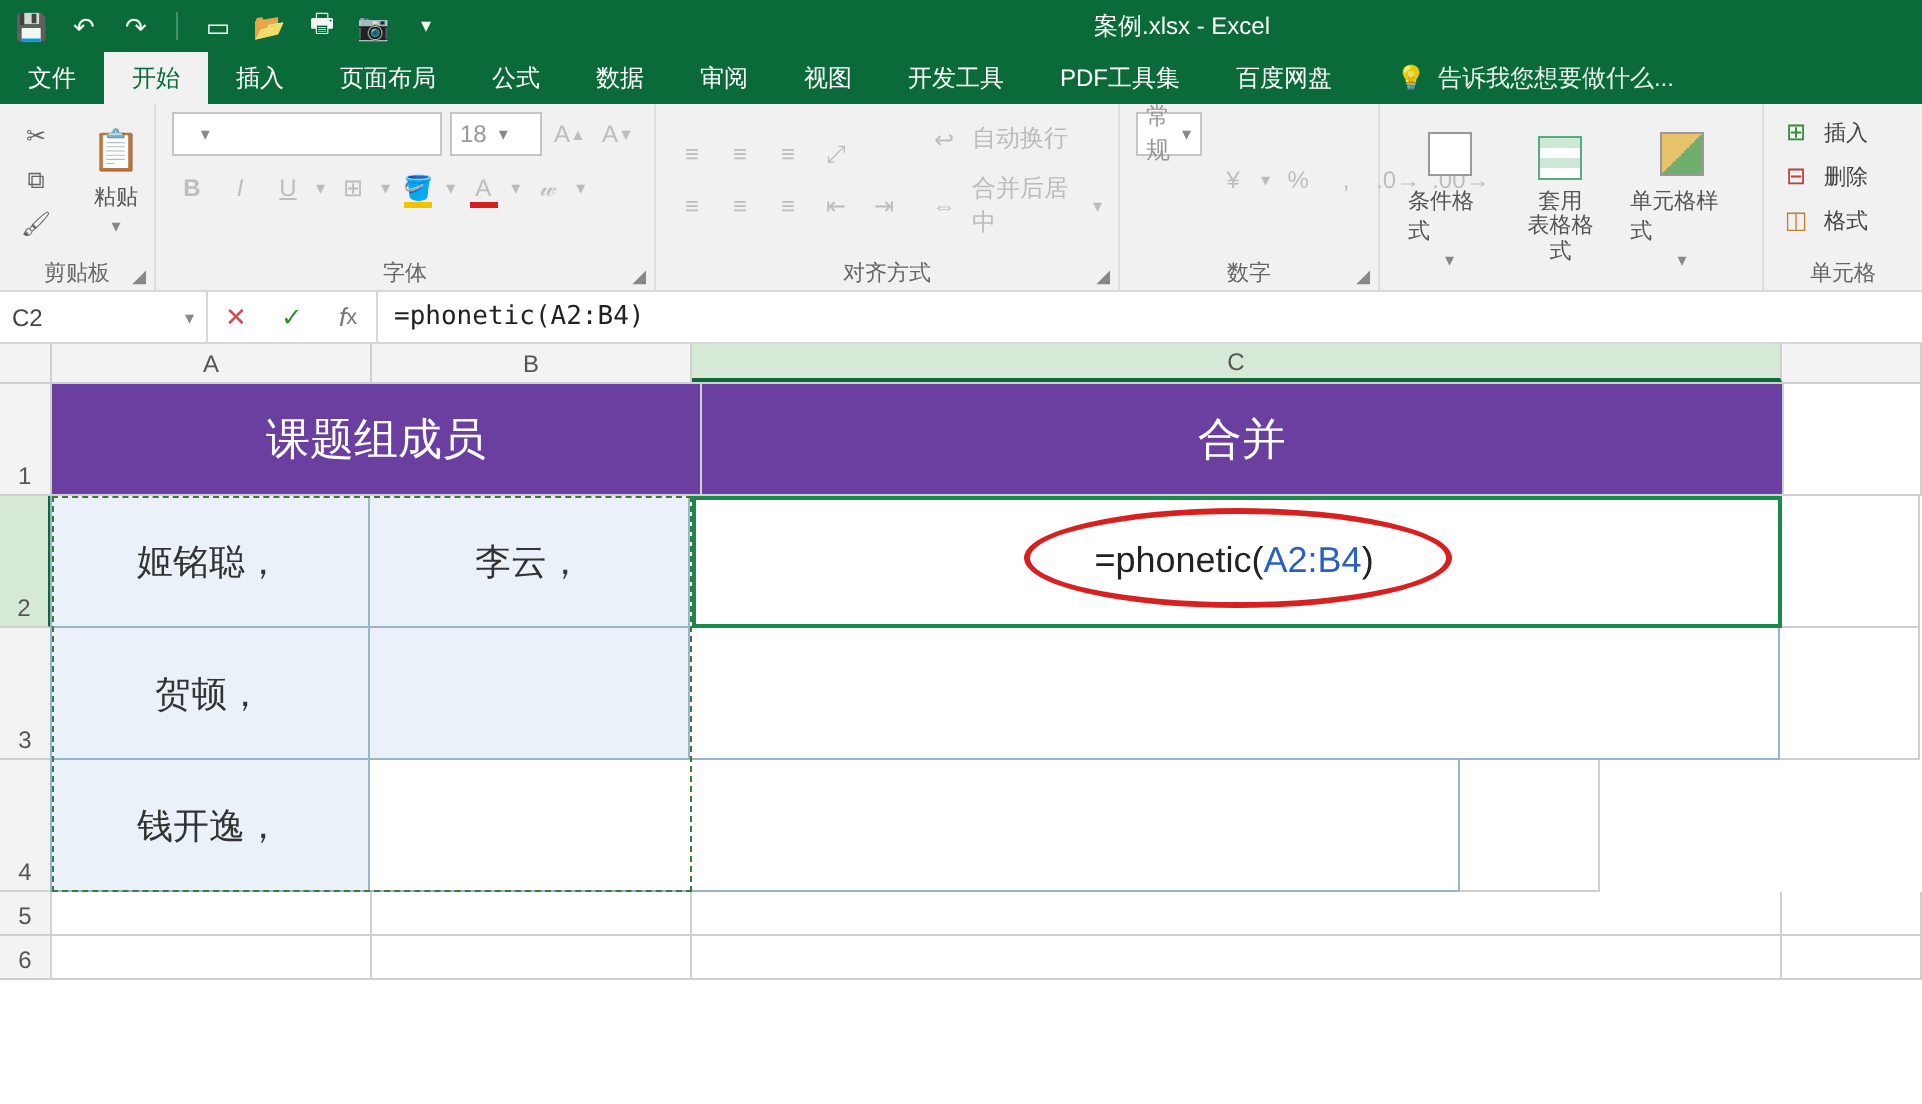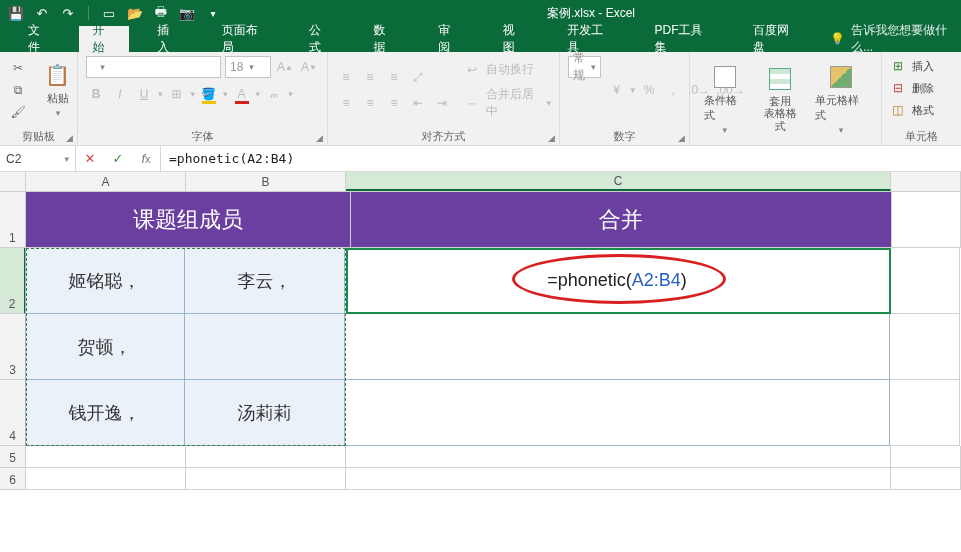--- a/index.html
+++ b/index.html
@@ -7,21 +7,21 @@
 
   
   .titlebar { background: #0b6a3a; height: 26px; display: flex; align-items: center; color: #fff; }
   .qat { display: flex; align-items: center; gap: 10px; padding-left: 8px; }
   .qat-icon { width: 16px; height: 16px; display: flex; align-items: center; justify-content: center; font-size: 13px; color: #fff; opacity: .95; }
   .qat-sep { width: 1px; height: 14px; background: rgba(255,255,255,.25); margin: 0 2px; }
   .title { flex: 1; text-align: center; font-size: 12px; }
 
   
   .tabs { background: #0b6a3a; height: 26px; display: flex; align-items: stretch; color: #fff; font-size: 12px; }
-  .tab { padding: 0 14px; display: flex; align-items: center; cursor: pointer; margin-left: 14px; }
+  .tab { padding: 0 14px; display: flex; align-items: center; cursor: pointer; }
   .tab.file { background: #0b6a3a; }
   .tab.active { background: #f1f1f1; color: #0b6a3a; }
   .tell-me { display: flex; align-items: center; gap: 6px; padding-left: 18px; opacity: .9; }
 
   
   .ribbon { background: #f1f1f1; border-bottom: 1px solid #d8d8d8; height: 94px; display: flex; }
   .group { border-right: 1px solid #dcdcdc; display: flex; flex-direction: column; }
   .group-body { flex: 1; display: flex; align-items: center; padding: 4px 8px; gap: 6px; }
   .group-label { height: 18px; display: flex; align-items: center; justify-content: center; font-size: 11px; color: #666; position: relative; }
   .group-label .launcher { position: absolute; right: 4px; bottom: 2px; font-size: 9px; color: #888; }
@@ -36,21 +36,21 @@
   .cf-grid { width: 22px; height: 22px; background:
     linear-gradient(#fff,#fff) padding-box;
     border: 1px solid #999; position: relative; }
   .fmt-table { width: 22px; height: 22px; border: 1px solid #5a8; background:
     repeating-linear-gradient(#cde9d6 0 5px, #fff 5px 10px); }
   .cell-style { width: 22px; height: 22px; border: 1px solid #999; background:
     linear-gradient(135deg,#e6c36b 0 50%,#6fae6f 50% 100%); }
 
   
   .fbar { height: 26px; border-bottom: 1px solid #d8d8d8; display: flex; align-items: stretch; background: #fff; }
-  .namebox { width: 76px; border-right: 1px solid #d8d8d8; display: flex; align-items: center; padding: 0 6px; font-size: 12px; justify-content: space-between; }
+  .namebox { width: 104px; border-right: 1px solid #d8d8d8; display: flex; align-items: center; padding: 0 6px; font-size: 12px; justify-content: space-between; }
   .fbar-btns { display: flex; align-items: center; border-right: 1px solid #d8d8d8; }
   .fbar-btn { width: 28px; height: 100%; display: flex; align-items: center; justify-content: center; color: #777; cursor: pointer; font-size: 13px; }
   .fbar-btn.cancel { color: #d24a4a; }
   .fbar-btn.enter { color: #3a8a3a; }
   .formula-input { flex: 1; display: flex; align-items: center; padding: 0 8px; font-size: 13px; font-family: Consolas, monospace; color: #222; }
 
   
   .grid-wrap { position: relative; }
   .colhdr-row { display: flex; height: 20px; background: #f3f3f3; border-bottom: 1px solid #d0d0d0; }
   .corner { width: 26px; border-right: 1px solid #d0d0d0; background: #f3f3f3; }
@@ -328,21 +328,20 @@
     <div class="rowhdr">3</div>
     <div class="cell datacell leftedge colA">贺顿，</div>
     <div class="cell datacell colB"></div>
     <div class="cell plain colC" style="border-right:1px solid #9bb4ce;border-bottom:1px solid #9bb4ce;"></div>
     <div class="cell plain colspare"></div>
   </div>
 
   <div class="gridrow rowdata">
     <div class="rowhdr">4</div>
     <div class="cell datacell leftedge colA">钱开逸，</div>
-    <div class="cell datacell colB">汤莉莉</div>
     <div class="cell plain colC" style="border-right:1px solid #9bb4ce;border-bottom:1px solid #9bb4ce;"></div>
     <div class="cell plain colspare"></div>
   </div>
 
   <div class="gridrow rowempty">
     <div class="rowhdr">5</div>
     <div class="cell plain colA"></div>
     <div class="cell plain colB"></div>
     <div class="cell plain colC"></div>
     <div class="cell plain colspare"></div>

